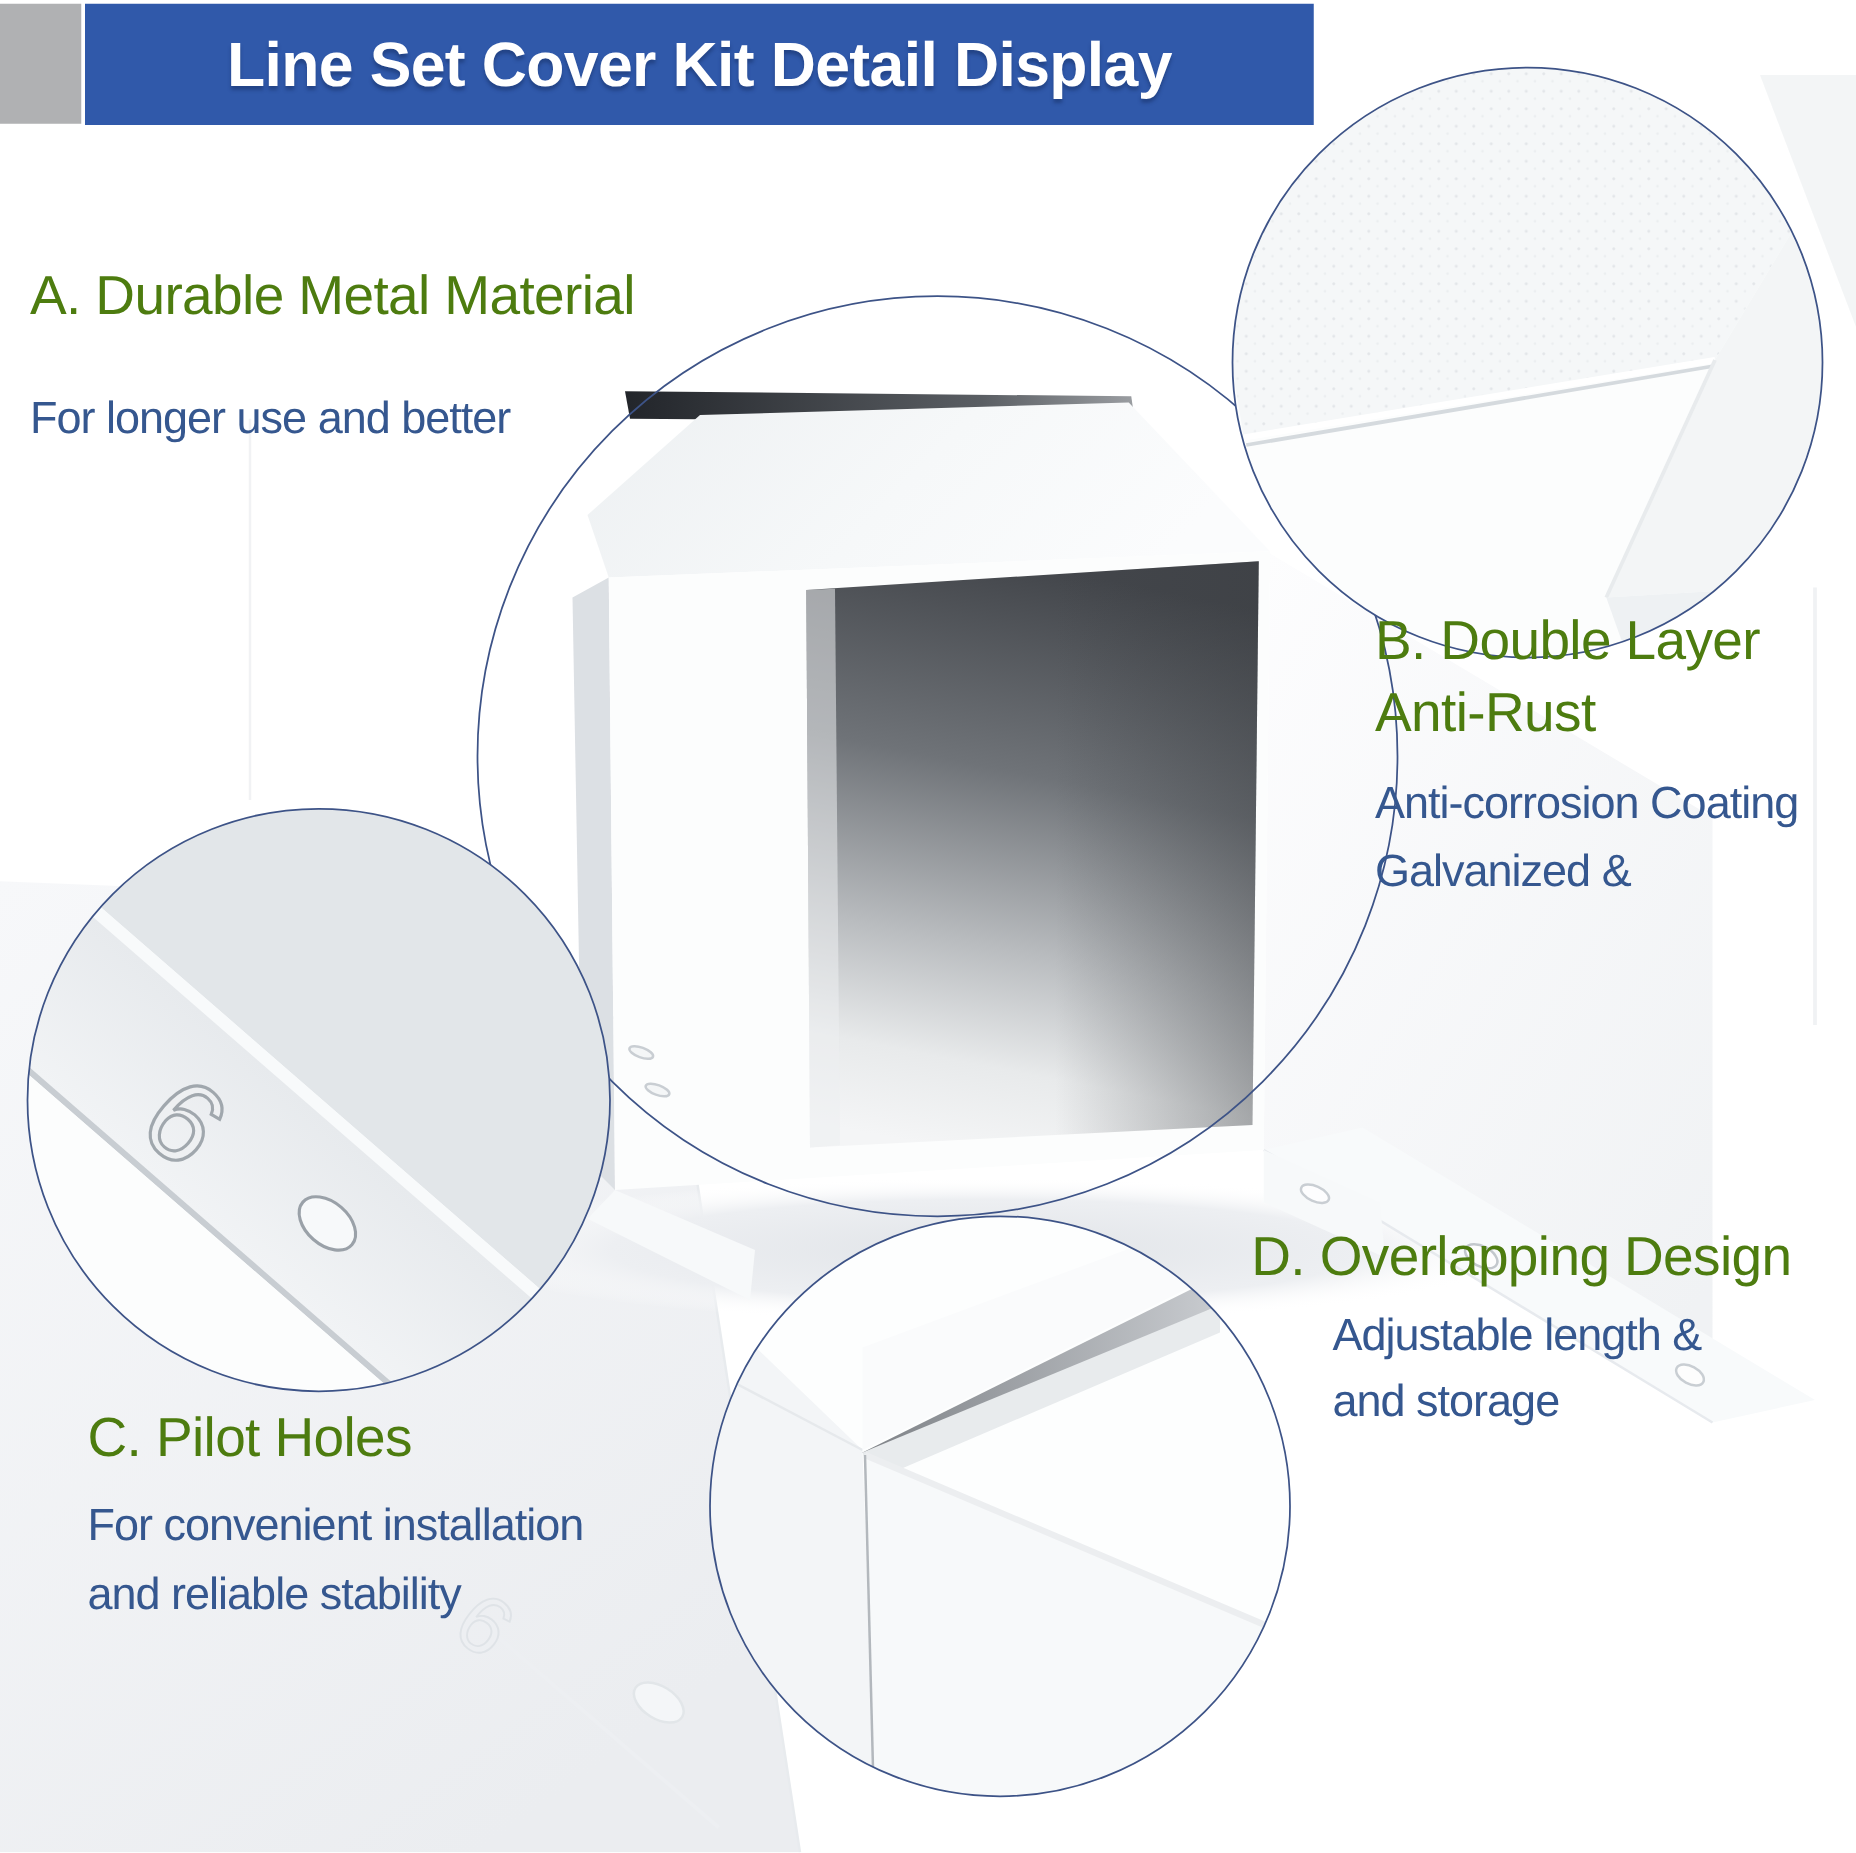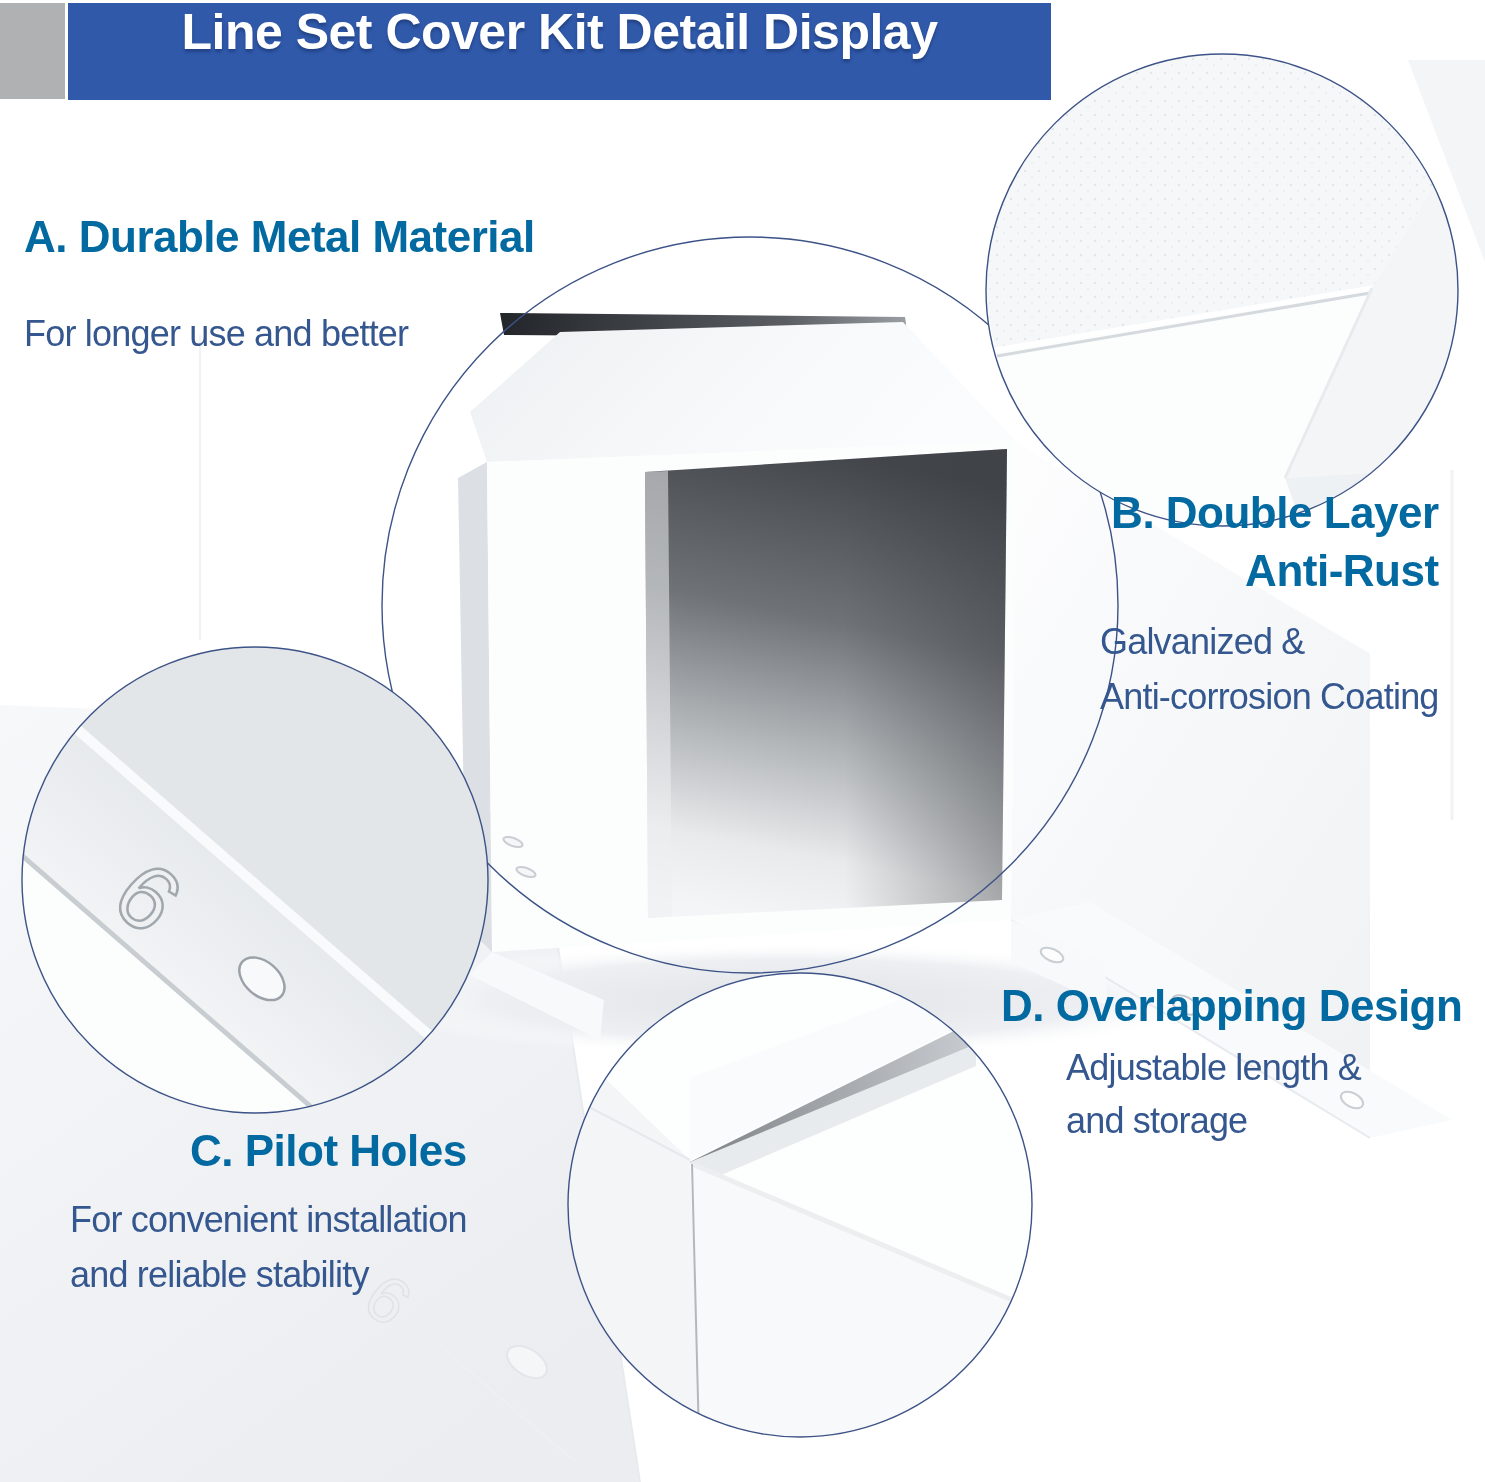--- a/index.html
+++ b/index.html
@@ -4,30 +4,30 @@
 <style>
   html,body{margin:0;padding:0;background:#ffffff;}
   .canvas{
     position:relative;width:1485px;height:1482px;overflow:hidden;
     background:#ffffff;font-family:"Liberation Sans",sans-serif;
   }
   svg.scene{position:absolute;left:0;top:0;display:block;}
   .gray-block{position:absolute;left:0;top:3px;width:65px;height:96px;background:#b0b1b3;}
   .banner{
     position:absolute;left:68px;top:3px;width:983px;height:97px;background:#3059aa;
-    display:flex;align-items:flex-start;justify-content:center;
+    display:flex;align-items:center;justify-content:center;
   }
   .banner-title{
     color:#ffffff;font-size:50px;font-weight:700;letter-spacing:-0.5px;white-space:nowrap;
     text-shadow:0 3px 3px rgba(15,35,80,0.40);
   }
   .callout{position:absolute;}
   .callout .heading{
-    margin:0;font-size:44px;line-height:58px;font-weight:700;color:#0369a1;
-    letter-spacing:-0.5px;white-space:nowrap;text-align:right;
+    margin:0;font-size:44px;line-height:58px;font-weight:400;color:#4d7c0f;
+    letter-spacing:-0.5px;white-space:nowrap;
   }
   .callout .body{margin:0;font-size:36px;line-height:55px;font-weight:300;color:#35578f;
     letter-spacing:-0.8px;white-space:nowrap;}
   #callout-a{left:24px;top:208px;}
   #callout-a .body{margin-top:40px;}
   #callout-b{left:1100px;top:484px;}
   #callout-b .body{margin-top:14px;}
   #callout-c{left:70px;top:1122px;}
   #callout-c .body{margin-top:12px;}
   #callout-d{left:985px;top:977px;margin-left:16px;}
@@ -189,22 +189,22 @@
     <h2 class="heading">A. Durable Metal Material</h2>
     <div class="body">
       <div>For longer use and better</div>
     </div>
   </div>
 
   <div class="callout" id="callout-b">
     <h2 class="heading">B. Double Layer</h2>
     <h2 class="heading">Anti-Rust</h2>
     <div class="body">
+      <div>Anti-corrosion Coating</div>
       <div>Galvanized &amp;</div>
-      <div>Anti-corrosion Coating</div>
     </div>
   </div>
 
   <div class="callout" id="callout-c">
     <h2 class="heading">C. Pilot Holes</h2>
     <div class="body">
       <div>For convenient installation</div>
       <div>and reliable stability</div>
     </div>
   </div>

